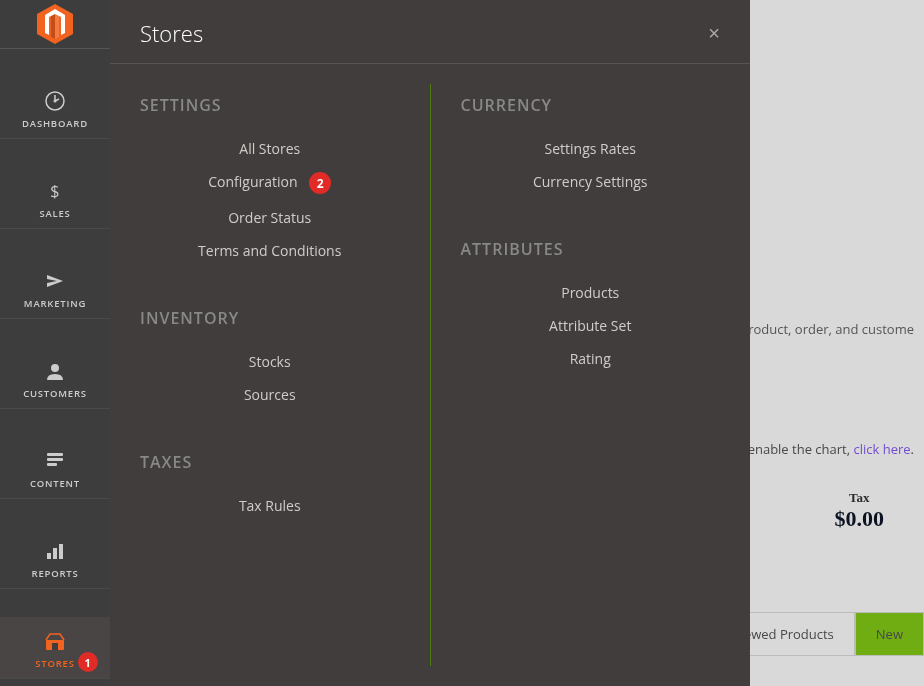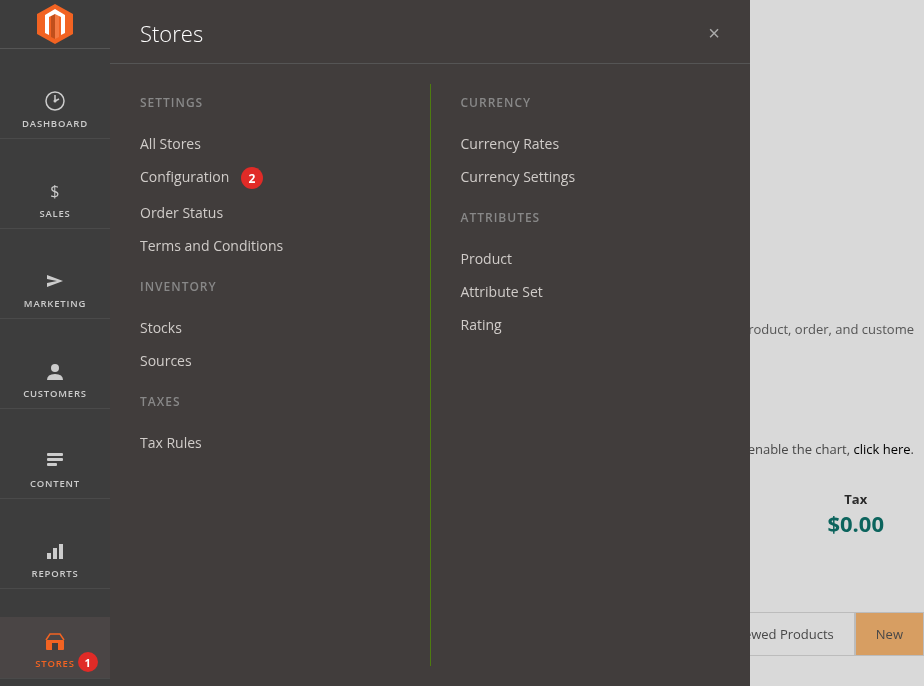--- a/index.html
+++ b/index.html
@@ -142,46 +142,47 @@
       padding-right: 10px;
       z-index: 2;
     }
 
     .bg-tax {
       position: absolute;
       right: 40px;
       top: 490px;
       text-align: center;
       z-index: 2;
+      font-family: Liberation Serif, serif;
     }
 
     .bg-tax .tax-label {
       font-size: 13px;
       font-weight: bold;
       color: #333;
     }
 
     .bg-tax .tax-value {
       font-size: 22px;
       font-weight: bold;
-      color: #0f766e;
+      color: #0f172a;
     }
 
     .bg-tabs {
       position: absolute;
       right: 0;
       bottom: 30px;
       display: flex;
       z-index: 2;
     }
 
     .bg-tab {
       padding: 12px 20px;
       font-size: 13px;
-      background: #fdba74;
+      background: #84cc16;
       border: 1px solid #ddd;
       color: #555;
     }
 
     .bg-tab.active {
       background: white;
     }
 
     
     .stores-panel {
@@ -228,41 +229,42 @@
     .panel-col {
       flex: 1;
       padding: 0 30px;
     }
 
     .panel-col + .panel-col {
       border-left: 1px solid #4d7c0f;
     }
 
     .section-title {
-      font-size: 12px;
+      font-size: 16px;
       font-weight: 600;
       text-transform: uppercase;
       color: #888;
       letter-spacing: 1px;
       margin-bottom: 16px;
       margin-top: 10px;
     }
 
     .menu-item {
       display: block;
       color: #d0ccc9;
       font-size: 14px;
       text-decoration: none;
       padding: 7px 0;
       cursor: pointer;
       position: relative;
+      text-align: center;
     }
 
     .section-gap {
-      margin-top: 16px;
+      margin-top: 40px;
     }
 
     .badge-2 {
       display: inline-flex;
       align-items: center;
       justify-content: center;
       background: #e02b27;
       color: white;
       border-radius: 50%;
       width: 22px;
@@ -374,21 +376,21 @@
     </div>
     <span class="label">SYSTEM</span>
   </div>
 </div>
 
 <div class="main-area">
   <div class="bg-content">
 
     <div class="bg-text">ur dynamic product, order, and custome</div>
     <div class="bg-text-blue" style="color:#555; right:0; top:440px; position:absolute; font-size:13px; padding-right:10px; z-index:2;">
-      bled. To enable the chart, <span style="color:#000000; cursor:pointer;margin-top:8px;">click here</span>.
+      bled. To enable the chart, <span style="color:#8b5cf6; cursor:pointer;margin-top:8px;">click here</span>.
     </div>
     <div class="bg-tax">
       <div class="tax-label">Tax</div>
       <div class="tax-value">$0.00</div>
     </div>
     <div class="bg-tabs">
       <div class="bg-tab active">Most Viewed Products</div>
       <div class="bg-tab">New</div>
     </div>
   </div>
@@ -418,23 +420,23 @@
         <a class="menu-item">Stocks</a>
         <a class="menu-item">Sources</a>
 
         <div class="section-title section-gap">Taxes</div>
         <a class="menu-item">Tax Rules</a>
       </div>
 
       <div class="panel-col">
 
         <div class="section-title">Currency</div>
-        <a class="menu-item">Currency Rates</a>
+        <a class="menu-item">Settings Rates</a>
         <a class="menu-item">Currency Settings</a>
 
         <div class="section-title section-gap">Attributes</div>
-        <a class="menu-item">Product</a>
+        <a class="menu-item">Products</a>
         <a class="menu-item">Attribute Set</a>
         <a class="menu-item">Rating</a>
       </div>
     </div>
   </div>
 </div>
 
 </body></html>

